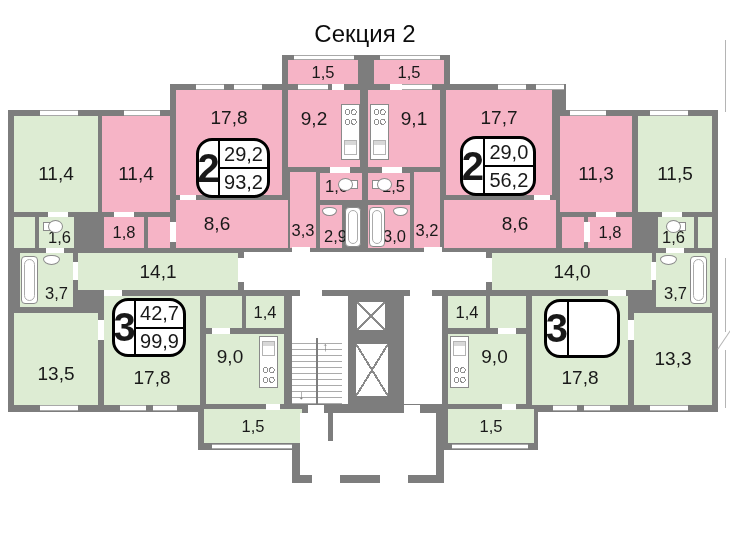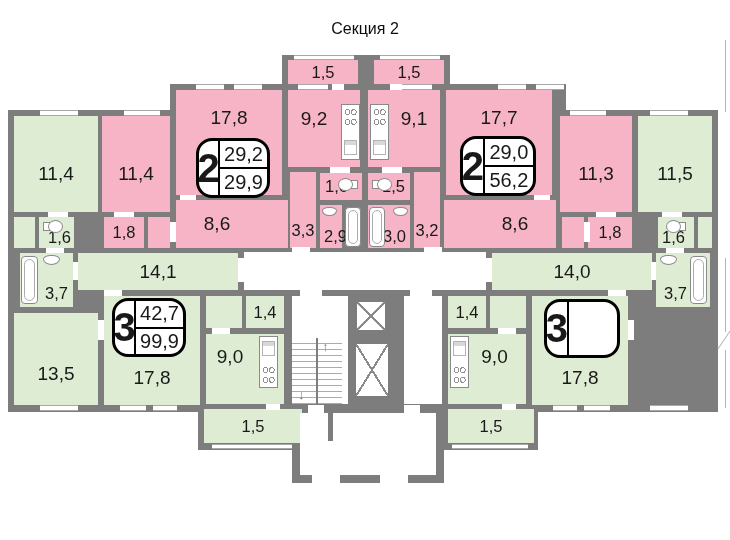--- a/index.html
+++ b/index.html
@@ -8,21 +8,21 @@
   .plan *{box-sizing:border-box;}
   .wall{position:absolute;background:#7d7d7d;}
   .wall2{position:absolute;background:#7d7d7d;z-index:2;}
   .room{position:absolute;display:flex;align-items:center;justify-content:center;
         font-size:19px;z-index:1;}
   .pink{background:#f6b4c6;}
   .green{background:#ddecd3;}
   .white{background:#ffffff;}
   .sm{font-size:16.5px;}
   .title{position:absolute;left:265px;top:20px;width:200px;text-align:center;
-         font-size:16px;color:#0d0d0d;z-index:4;}
+         font-size:24px;color:#0d0d0d;z-index:4;}
   .win{position:absolute;background:#fff;border-top:1px solid #a8a8a8;border-bottom:1px solid #a8a8a8;z-index:2;}
   .door{position:absolute;background:#fff;z-index:2;}
   .badge{position:absolute;background:#fff;border:3px solid #000;border-radius:16px;
          display:flex;overflow:hidden;z-index:5;}
   .bnum{width:31%;display:flex;align-items:center;justify-content:center;
         font-size:40px;font-weight:bold;border-right:2px solid #000;}
   .bareas{flex:1;display:flex;flex-direction:column;}
   .ba{flex:1;display:flex;align-items:center;justify-content:center;font-size:20px;}
   .ba.top{border-bottom:2px solid #000;}
   .stairs{position:absolute;z-index:1;background:repeating-linear-gradient(to bottom,#fff 0 5px,#ababab 5px 6px);}
@@ -173,20 +173,23 @@
   <div class="room green sm" style="left:448px;top:296px;width:38px;height:32px">
       <span>1,4</span>
     </div>
   <div class="room green" style="left:490px;top:296px;width:36px;height:32px"></div>
   <div class="room green" style="left:448px;top:334px;width:78px;height:70px;padding:0 0 25px 15px">
       <span>9,0</span>
     </div>
   <div class="room green" style="left:532px;top:296px;width:96px;height:109px;padding-top:55px">
       <span>17,8</span>
     </div>
+  <div class="room green" style="left:634px;top:313px;width:78px;height:92px">
+      <span>13,3</span>
+    </div>
   <div class="room green sm" style="left:204px;top:409px;width:98px;height:34px">
       <span>1,5</span>
     </div>
   <div class="room green sm" style="left:448px;top:409px;width:86px;height:34px">
       <span>1,5</span>
     </div>
 
   <div class="room white" style="left:244px;top:252px;width:242px;height:38px"></div>
   <div class="room white" style="left:292px;top:296px;width:50px;height:42px"></div>
   <div class="stairs" style="left:292px;top:338px;width:50px;height:66px"></div>
@@ -270,21 +273,21 @@
   <div class="sink" style="left:393px;top:207px;width:15px;height:9px"></div>
   <div class="stove" style="left:341px;top:104px;width:19px;height:56px"></div>
   <div class="stove" style="left:370px;top:104px;width:19px;height:56px"></div>
   <div class="stove flip" style="left:259px;top:336px;width:19px;height:52px"></div>
   <div class="stove flip" style="left:450px;top:336px;width:19px;height:52px"></div>
 
   <div class="badge" style="left:196px;top:138px;width:74px;height:60px">
     <div class="bnum">2</div>
     <div class="bareas">
       <div class="ba top">29,2</div>
-      <div class="ba">29,9</div>
+      <div class="ba">93,2</div>
     </div>
   </div>
   <div class="badge" style="left:460px;top:136px;width:76px;height:60px">
     <div class="bnum">2</div>
     <div class="bareas">
       <div class="ba top">29,0</div>
       <div class="ba">56,2</div>
     </div>
   </div>
   <div class="badge" style="left:112px;top:298px;width:74px;height:59px">

